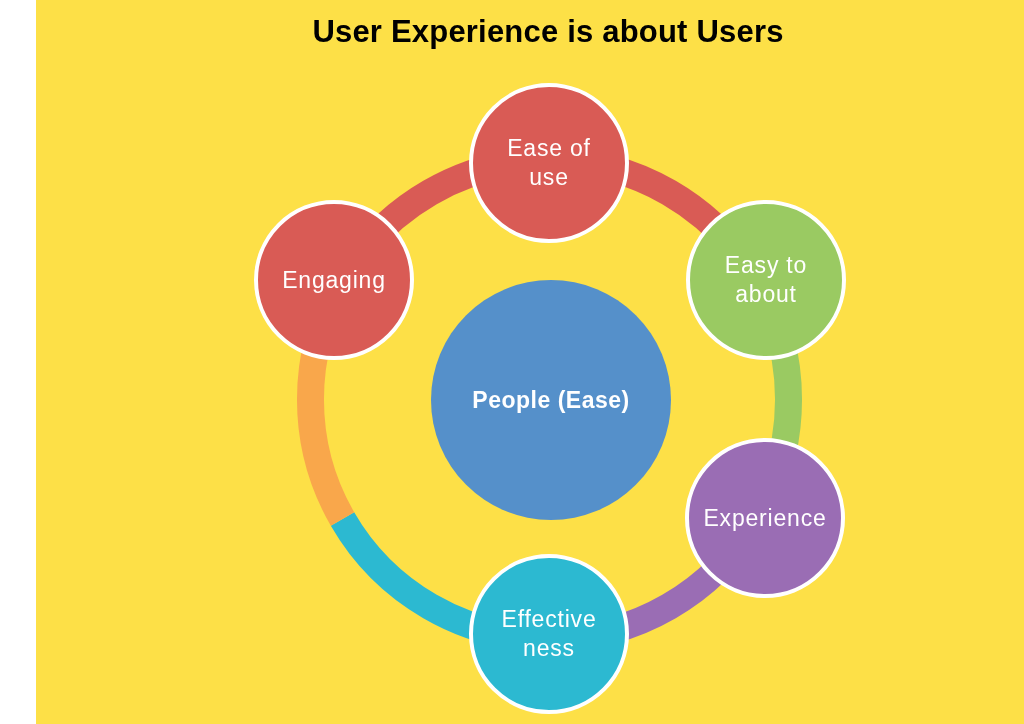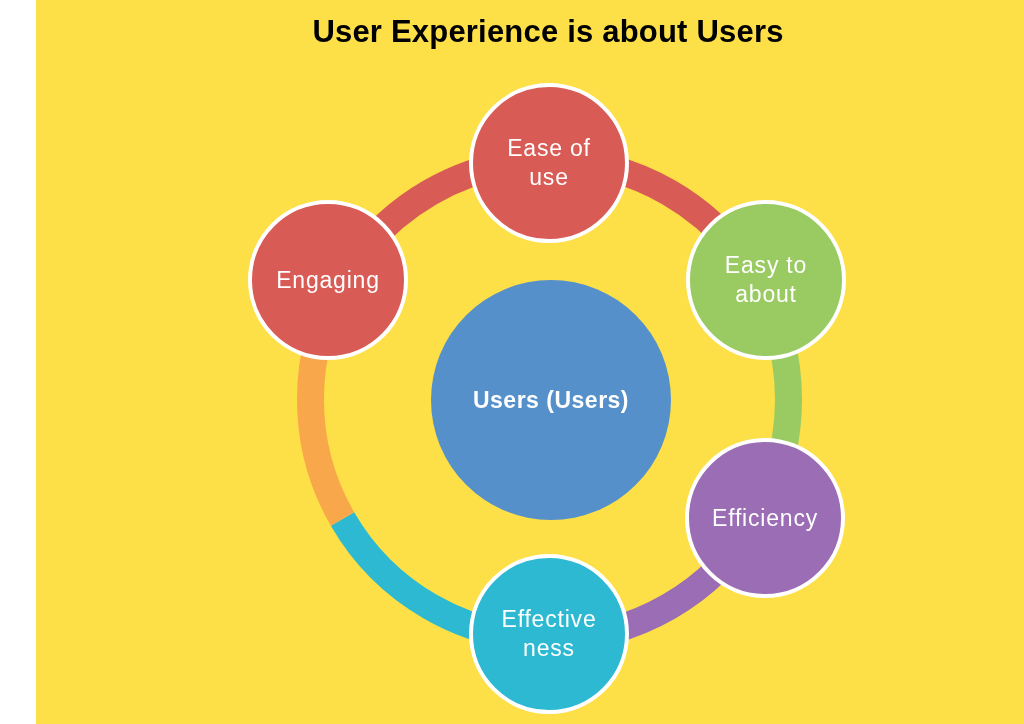--- a/index.html
+++ b/index.html
@@ -67,54 +67,54 @@
     top: 280px;
     font-size: 23px;
     font-weight: 700;
   }
   .hub .label { letter-spacing: 0.5px; }
   .pos-ease        { left: 433px; top: 83px;  }
   .pos-easy        { left: 650px; top: 200px; }
   .pos-efficiency  { left: 649px; top: 438px; }
   .pos-effective   { left: 433px; top: 554px; }
   .pos-errorfree   { left: 218px; top: 439px; }
-  .pos-engaging    { left: 212px; top: 200px; }
+  .pos-engaging    { left: 218px; top: 200px; }
 </style>
 </head>
 <body>
 
 <div class="page">
 
   <h1 class="title">User Experience is about Users</h1>
 
   <svg class="ring" viewBox="0 0 1024 724" aria-hidden="true">
     <path d="M 513.5 160.5 A 239 239 0 0 1 720.5 280" fill="none" stroke-width="27" stroke="#D95B55"></path>
     <path d="M 720.5 280 A 239 239 0 0 1 720.5 519" fill="none" stroke-width="27" stroke="#9ACA62"></path>
     <path d="M 720.5 519 A 239 239 0 0 1 513.5 638.5" fill="none" stroke-width="27" stroke="#9A6DB4"></path>
     <path d="M 513.5 638.5 A 239 239 0 0 1 306.5 519" fill="none" stroke-width="27" stroke="#2CB9D1"></path>
     <path d="M 306.5 519 A 239 239 0 0 1 306.5 280" fill="none" stroke-width="27" stroke="#F9A74B"></path>
     <path d="M 306.5 280 A 239 239 0 0 1 513.5 160.5" fill="none" stroke-width="27" stroke="#D95B55"></path>
   </svg>
 
   <div class="node hub" style="background: rgb(85, 144, 202);">
-    <span class="label">Users (Users)</span>
+    <span class="label">People (Ease)</span>
   </div>
 
   <div class="node sat pos-ease" style="background: rgb(217, 91, 85);">
     <span class="label">Ease of
 use</span>
   </div>
 
   <div class="node sat pos-easy" style="background: rgb(154, 202, 98);">
     <span class="label">Easy to
 about</span>
   </div>
 
   <div class="node sat pos-efficiency" style="background: rgb(154, 109, 180);">
-    <span class="label">Efficiency</span>
+    <span class="label">Experience</span>
   </div>
 
   <div class="node sat pos-effective" style="background: rgb(44, 185, 209);">
     <span class="label">Effective
 ness</span>
   </div>
 
 
   <div class="node sat pos-engaging" style="background: rgb(217, 91, 85);">
     <span class="label">Engaging</span>

